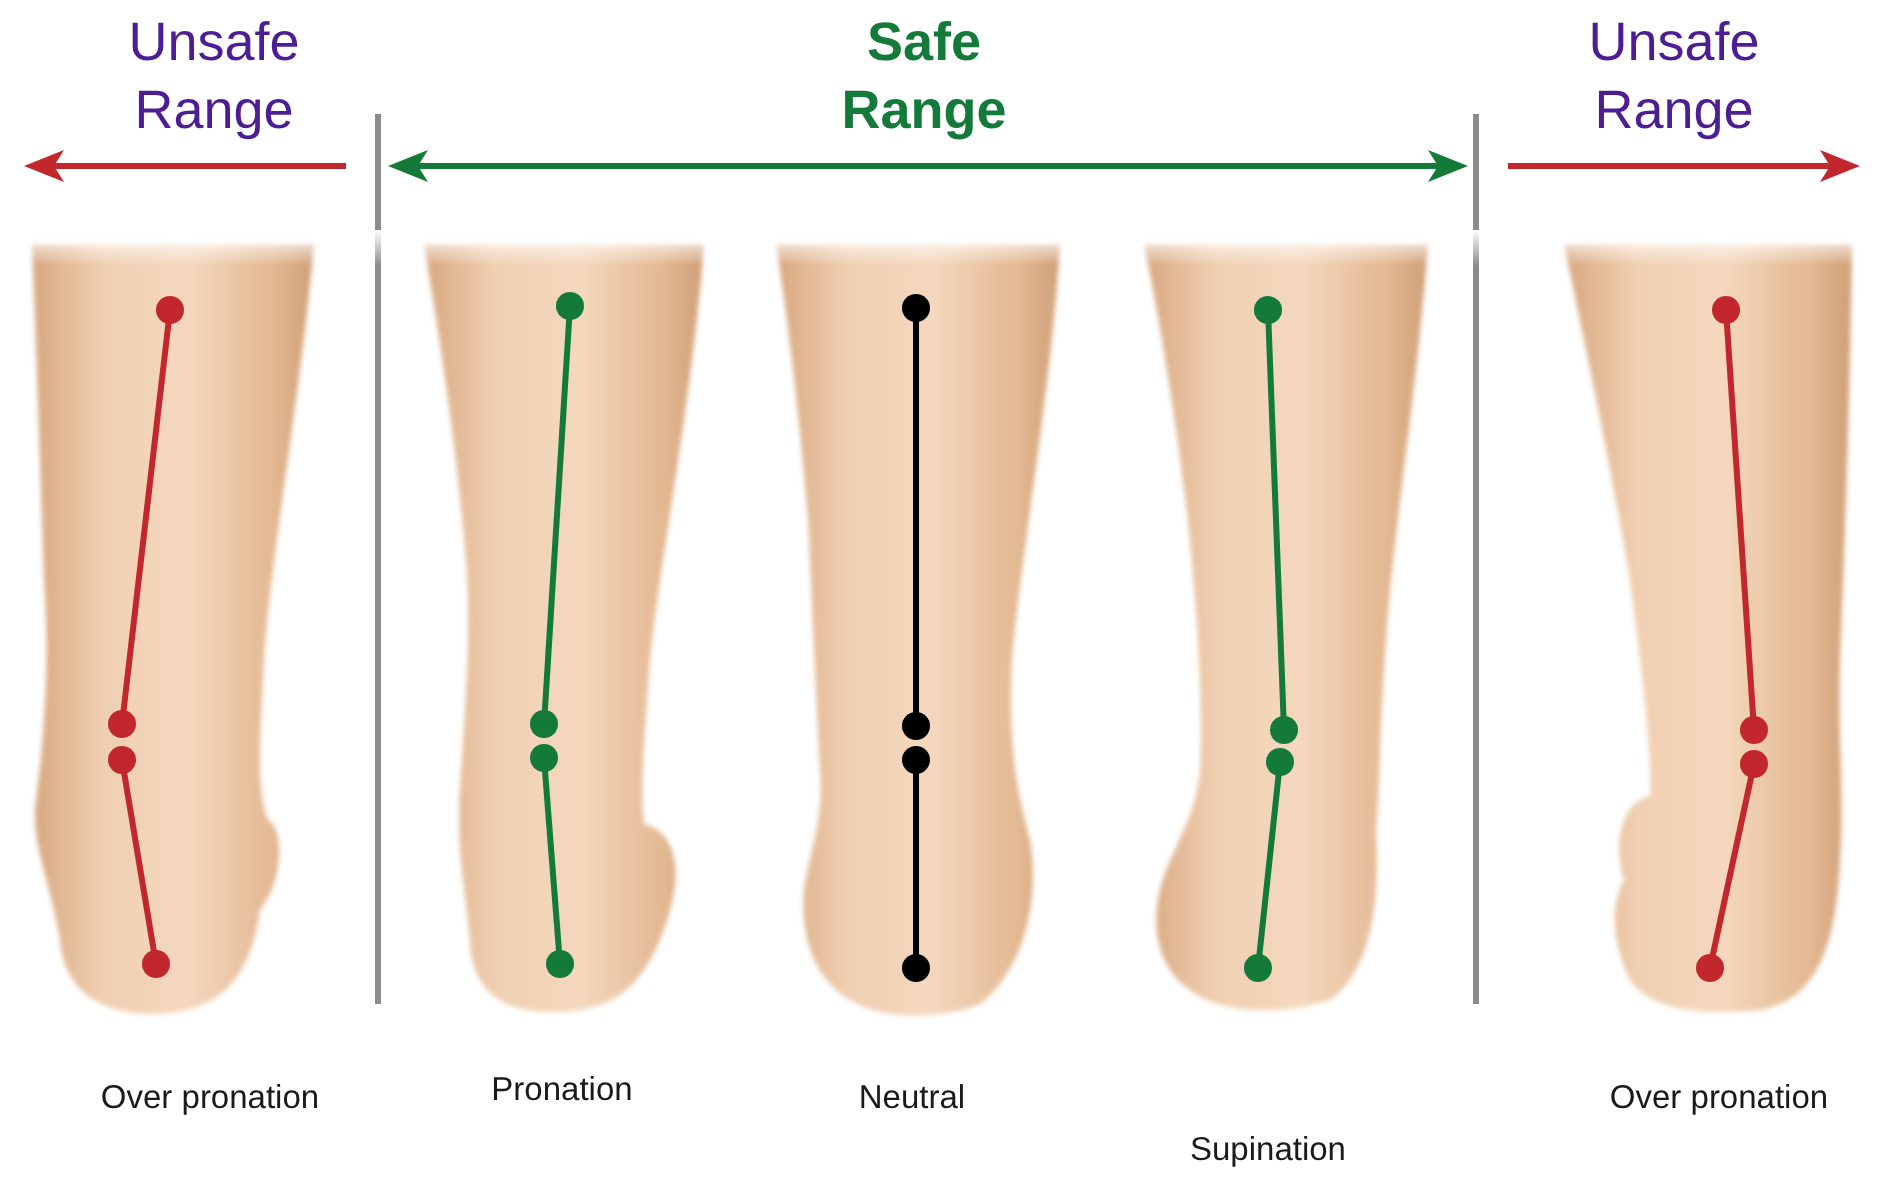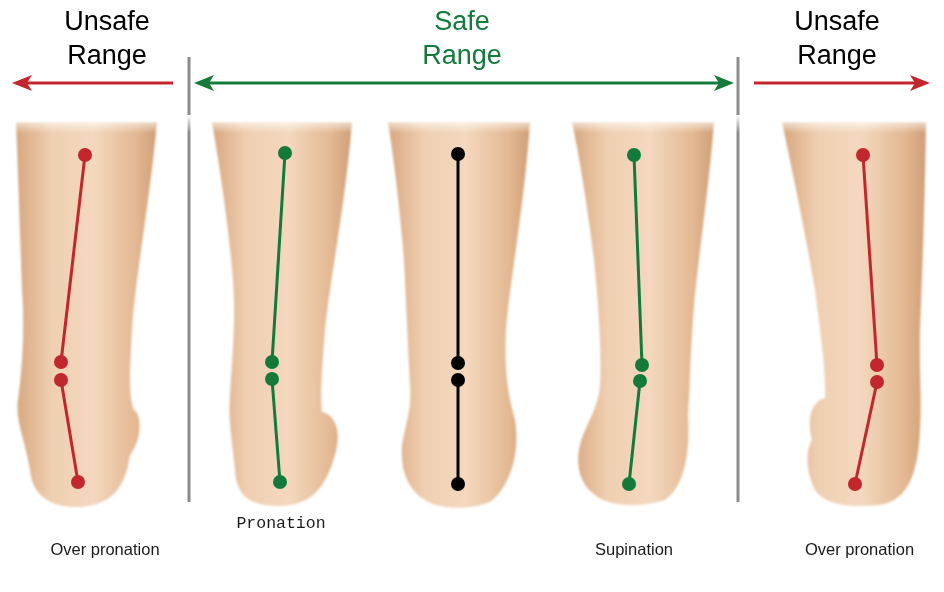--- a/index.html
+++ b/index.html
@@ -1,20 +1,20 @@
 <!DOCTYPE html>
 <html><head>
   <meta charset="utf-8">
   <style>
     html, body { margin: 0; padding: 0; background: #ffffff; }
     body { width: 944px; height: 592px; position: relative; overflow: hidden;
            font-family: "Liberation Sans", "DejaVu Sans", sans-serif; }
     .heading { position: absolute; text-align: center; font-size: 27px; line-height: 34px; }
-    .heading.unsafe { color: #000000; }
-    .heading.safe { color: #137a3a; }
+    .heading.unsafe { color: #4c1d95; }
+    .heading.safe { color: #137a3a; font-weight: bold; }
     .caption { position: absolute; text-align: center; font-size: 16.5px; line-height: 23px; color: #1a1a1a; white-space: nowrap; }
     svg.stage { position: absolute; left: 0; top: 0; }
   </style>
 </head>
 <body>
 
 <svg class="stage" width="944" height="592" viewBox="0 0 944 592">
   <defs>
     <linearGradient id="skin" x1="0" x2="1" y1="0" y2="0">
       <stop offset="0" stop-color="#d7a77f"></stop>
@@ -119,23 +119,24 @@
   <div>Range</div>
 </div>
 <div class="heading unsafe" style="left:772px; top:4px; width:130px;">
   <div>Unsafe</div>
   <div>Range</div>
 </div>
 
 <div class="caption" style="left:0px; top:538px; width:152px;margin-left:29px;">
   <div>Over pronation</div>
 </div>
-<div class="caption" style="left:221px; top:512px; width:120px;font-family:Liberation Mono, monospace;">
+<div class="caption" style="left:221px; top:534px; width:120px;">
   <div>Pronation</div>
 </div>
 <div class="caption" style="left:396px; top:538px; width:120px;">
+  <div>Neutral</div>
 </div>
-<div class="caption" style="left:574px; top:538px; width:120px;">
+<div class="caption" style="left:574px; top:564px; width:120px;">
   <div>Supination</div>
 </div>
 <div class="caption" style="left:782px; top:538px; width:155px;">
   <div>Over pronation</div>
 </div>
 
 </body></html>

